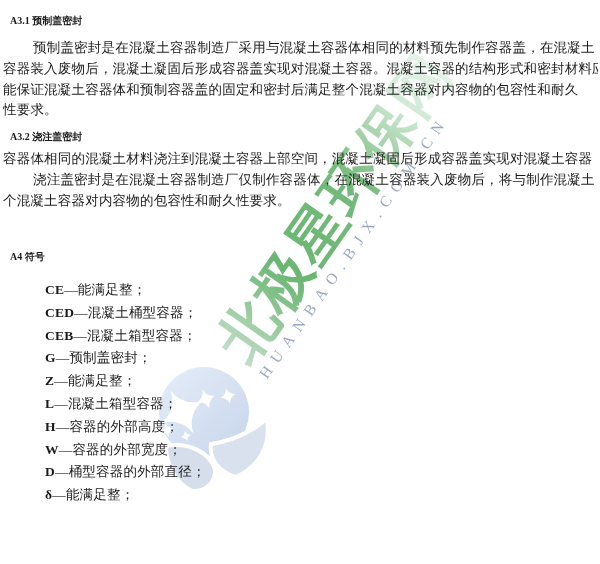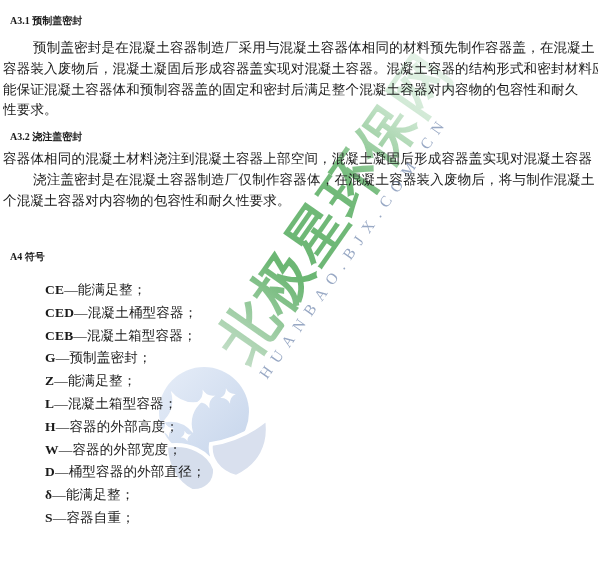--- a/index.html
+++ b/index.html
@@ -96,17 +96,16 @@
       <div class="sym"><span class="code">CE</span><span class="def">—能满足整；</span></div>
       <div class="sym"><span class="code">CED</span><span class="def">—混凝土桶型容器；</span></div>
       <div class="sym"><span class="code">CEB</span><span class="def">—混凝土箱型容器；</span></div>
       <div class="sym"><span class="code">G</span><span class="def">—预制盖密封；</span></div>
       <div class="sym"><span class="code">Z</span><span class="def">—能满足整；</span></div>
       <div class="sym"><span class="code">L</span><span class="def">—混凝土箱型容器；</span></div>
       <div class="sym"><span class="code">H</span><span class="def">—容器的外部高度；</span></div>
       <div class="sym"><span class="code">W</span><span class="def">—容器的外部宽度；</span></div>
       <div class="sym"><span class="code">D</span><span class="def">—桶型容器的外部直径；</span></div>
       <div class="sym"><span class="code">δ</span><span class="def">—能满足整；</span></div>
-      <div class="sym"><span class="code">S</span><span class="def">—容器自重；</span></div>
     </div>
 
   </div>
 </div>
 
 </body></html>

